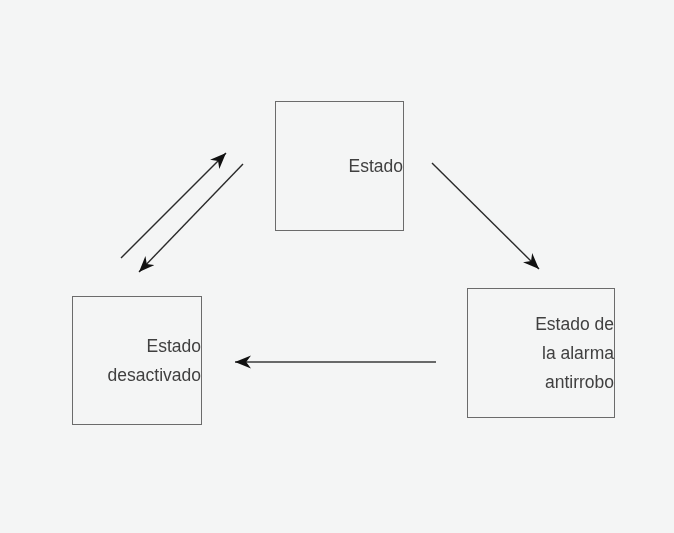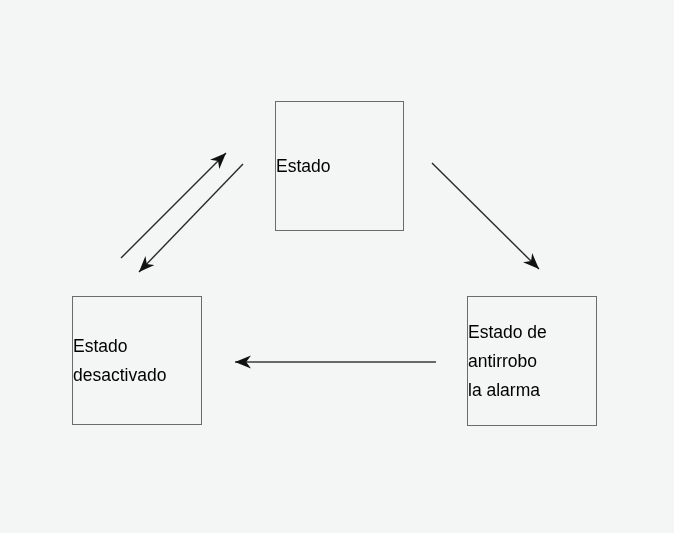--- a/index.html
+++ b/index.html
@@ -19,30 +19,30 @@
     left: 0;
     top: 0;
   }
   .node {
     position: absolute;
     box-sizing: border-box;
     border: 1.5px solid #6b6b6b;
     background: #f4f5f5;
     display: flex;
     flex-direction: column;
-    align-items: flex-start;
+    align-items: flex-end;
     justify-content: center;
     text-align: center;
-    color: #000000;
+    color: #404040;
     font-size: 17.5px;
     line-height: 29px;
   }
   .node-activado    { left: 275px; top: 101px; width: 129px; height: 130px; }
   .node-desactivado { left: 72px;  top: 296px; width: 130px; height: 129px; }
-  .node-alarma      { left: 467px; top: 296px; width: 130px; height: 130px; }
+  .node-alarma      { left: 467px; top: 288px; width: 148px; height: 130px; }
   .node-label-line { white-space: nowrap; }
 </style>
 </head>
 <body>
 
 <div class="canvas">
 
   <svg class="arrow-layer" width="674" height="533" viewBox="0 0 674 533">
     <defs>
       <marker id="ah" markerUnits="userSpaceOnUse" markerWidth="20" markerHeight="16" refX="16" refY="6.5" orient="auto">
@@ -59,17 +59,17 @@
     <div class="node-label-line">Estado</div>
   </div>
 
   <div class="node node-desactivado">
     <div class="node-label-line">Estado</div>
     <div class="node-label-line">desactivado</div>
   </div>
 
   <div class="node node-alarma">
     <div class="node-label-line">Estado de</div>
+    <div class="node-label-line">la alarma</div>
     <div class="node-label-line">antirrobo</div>
-    <div class="node-label-line">la alarma</div>
   </div>
 
 </div>
 
 </body></html>

